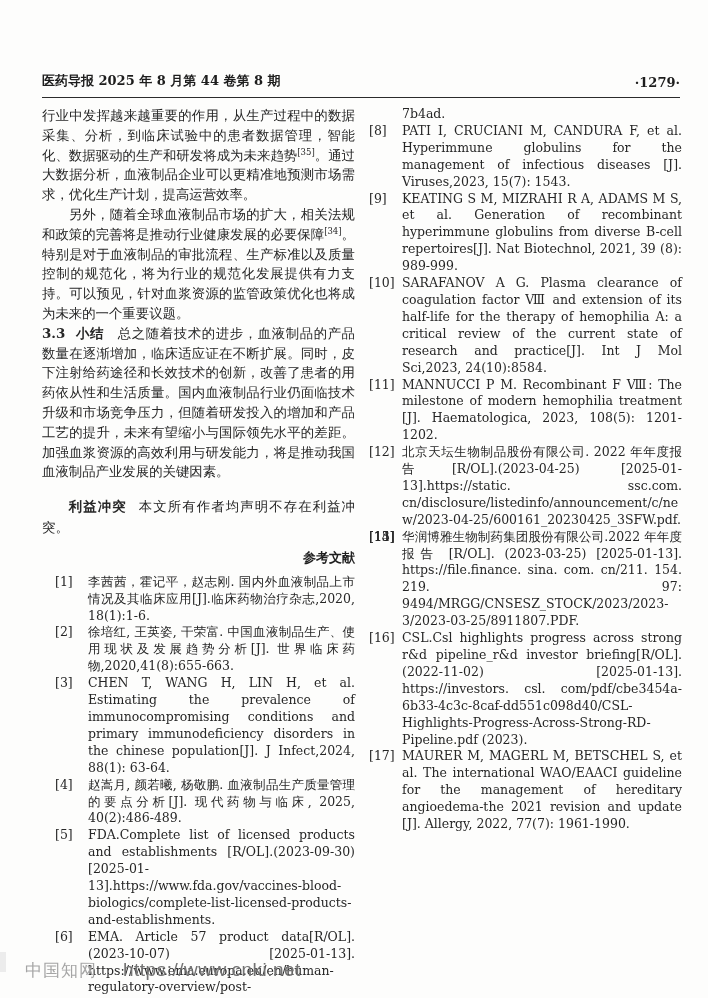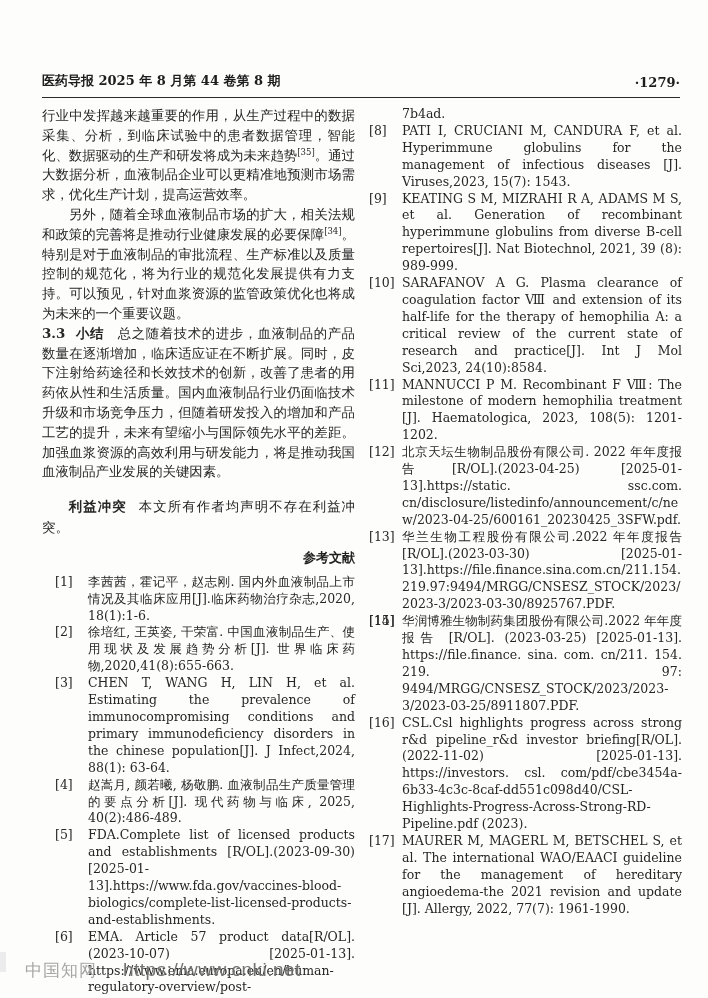--- a/index.html
+++ b/index.html
@@ -147,21 +147,20 @@
             <span class="ref-text">MANNUCCI P M. Recombinant F Ⅷ: The milestone of modern hemophilia treatment [J]. Haematologica, 2023, 108(5): 1201-1202.</span>
           </div>
 
           <div class="ref-item">
             <span class="ref-label">[12]</span>
             <span class="ref-text">北京天坛生物制品股份有限公司. 2022 年年度报告[R/OL].(2023-04-25) [2025-01-13].https://static. ssc.com. cn/disclosure/listedinfo/announcement/c/new/2023-04-25/600161_20230425_3SFW.pdf.</span>
           </div>
 
           <div class="ref-item">
             <span class="ref-label">[13]</span>
-            <span class="ref-text">华兰生物工程股份有限公司.2022 年年度报告[R/OL].(2023-03-30) [2025-01-13].https://file.finance.sina.com.cn/211.154.219.97:9494/MRGG/CNSESZ_STOCK/2023/2023-3/2023-03-30/8925767.PDF.</span>
           </div>
 
           <div class="ref-item">
             <span class="ref-label">[14]</span>
           </div>
 
           <div class="ref-item">
             <span class="ref-label">[15]</span>
             <span class="ref-text">华润博雅生物制药集团股份有限公司.2022 年年度报告 [R/OL]. (2023-03-25) [2025-01-13]. https://file.finance. sina. com. cn/211. 154. 219. 97: 9494/MRGG/CNSESZ_STOCK/2023/2023-3/2023-03-25/8911807.PDF.</span>
           </div>

